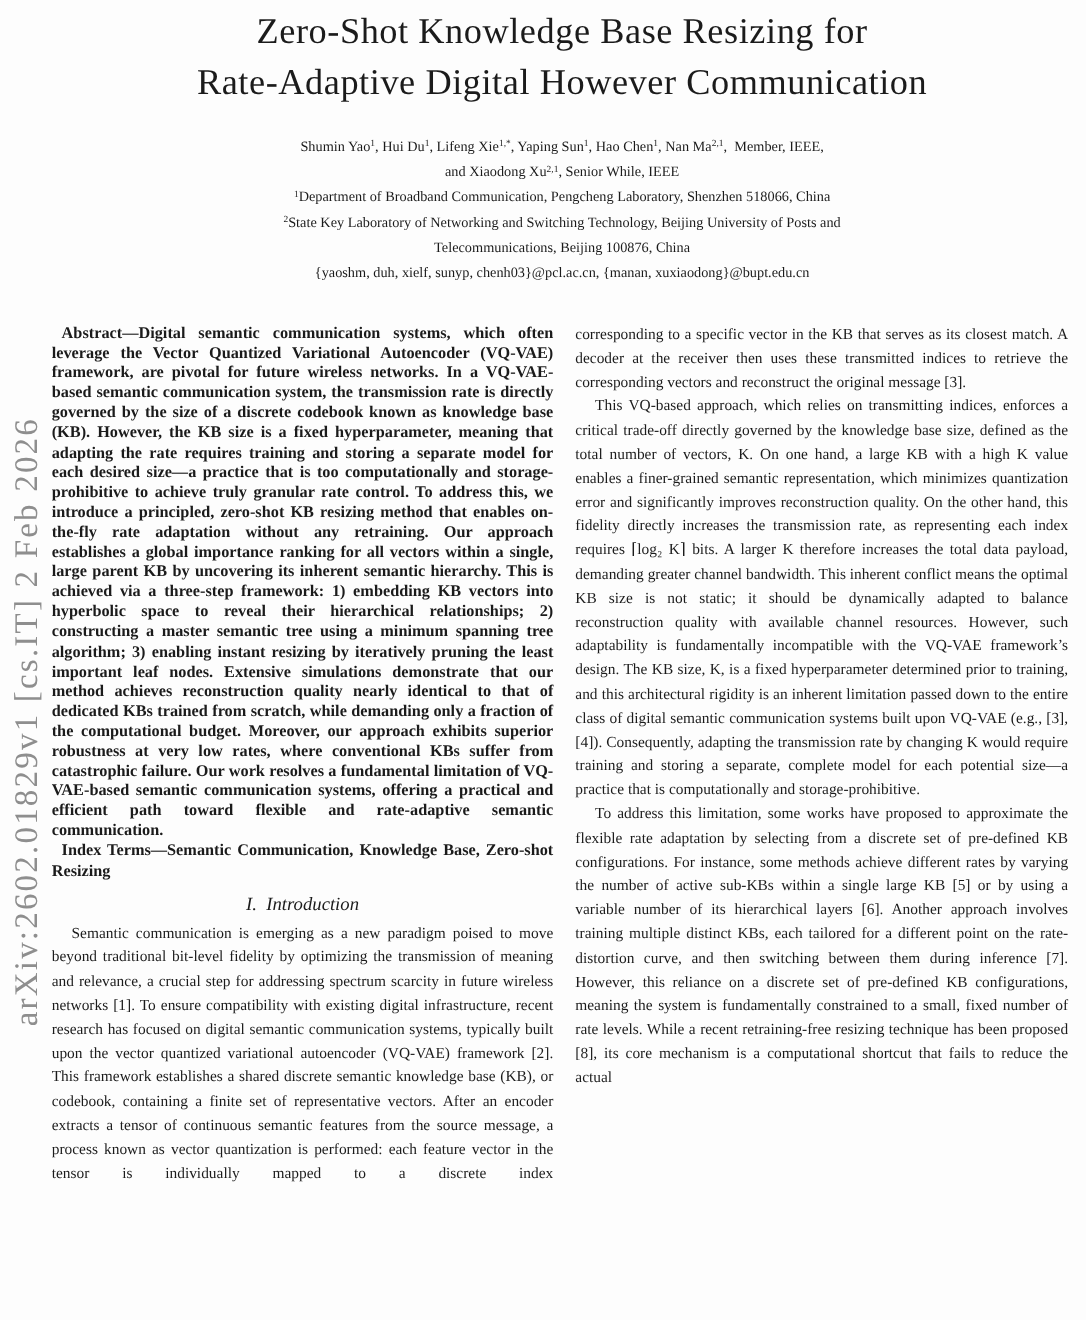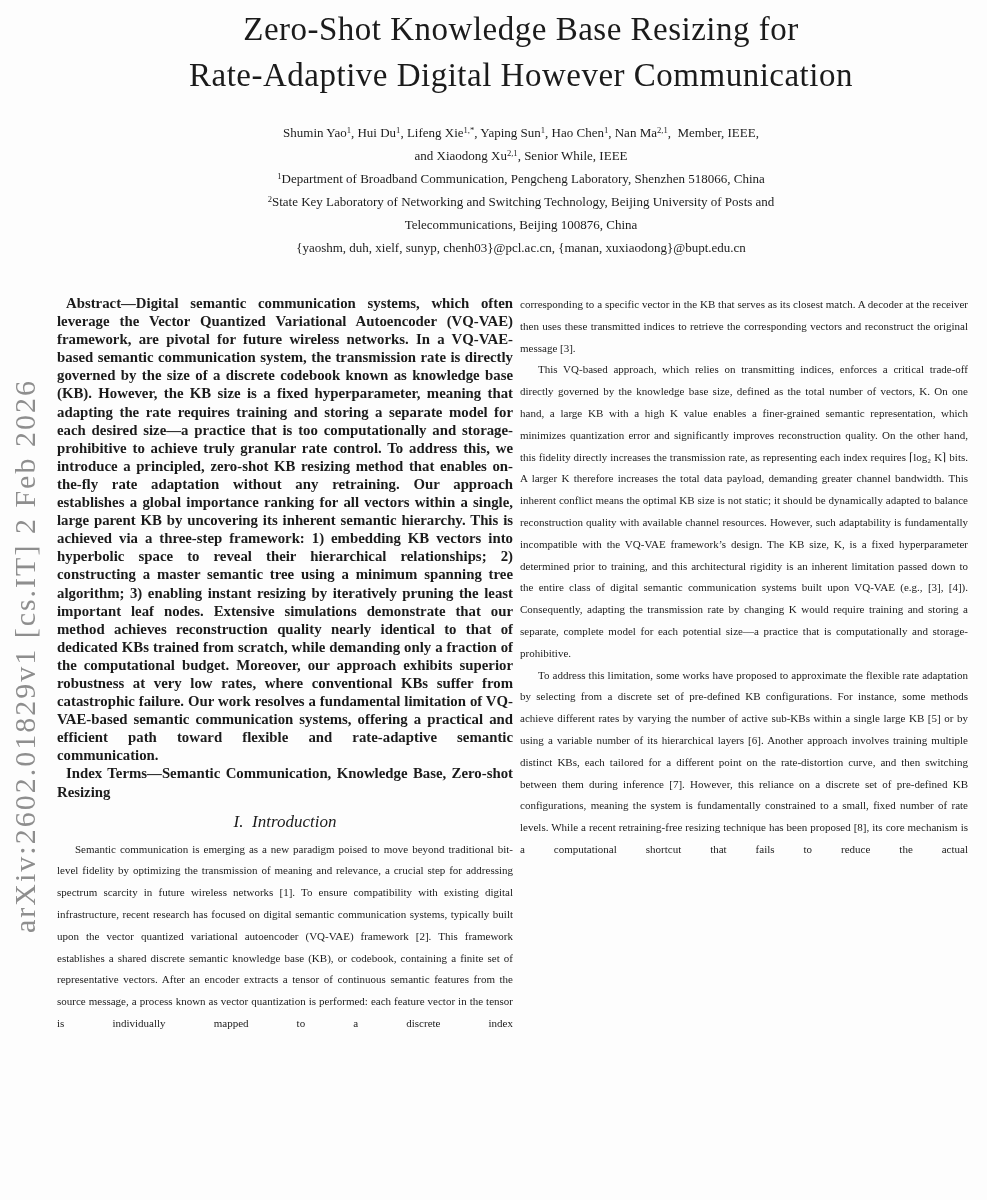--- a/index.html
+++ b/index.html
@@ -23,21 +23,21 @@
     top: 933px;
     transform-origin: 0 0;
     transform: rotate(-90deg);
     white-space: nowrap;
     font-size: 30px;
     letter-spacing: 2px;
     color: var(--watermark);
   }
   .content {
     position: absolute;
-    left: 57px;
+    left: 47px;
     top: 6px;
     width: 928px;
   }
   .title {
     text-align: center;
     font-size: 33px;
     line-height: 46px;
     letter-spacing: 0.5px;
     font-weight: normal;
   }
@@ -53,41 +53,41 @@
     vertical-align: baseline;
     position: relative;
     top: -0.45em;
   }
   .columns {
     display: flex;
     margin-top: 35px;
     height: 900px;
     overflow: hidden;
   }
-  .col-left  { width: 456px; margin-right: 7px; }
+  .col-left  { width: 456px; margin-right: 20px; }
   .col-right { width: 448px; }
   .abstract {
     margin: 0;
     font-weight: bold;
     font-size: 14.8px;
     line-height: 18.1px;
     text-align: justify;
     text-indent: 9px;
   }
   .index-terms { margin-top: 0; }
   .section-heading {
     margin: 11px 0 7px 0;
     text-align: center;
     font-size: 17px;
     font-weight: normal;
     font-style: italic;
   }
   .para {
     margin: 0;
-    font-size: 11px;
+    font-size: 14px;
     line-height: 21.8px;
     text-align: justify;
     text-indent: 18px;
   }
   .para.continued { text-indent: 0; }
   .para.cut { text-align-last: justify; }
 </style>
 </head>
 <body>
 

